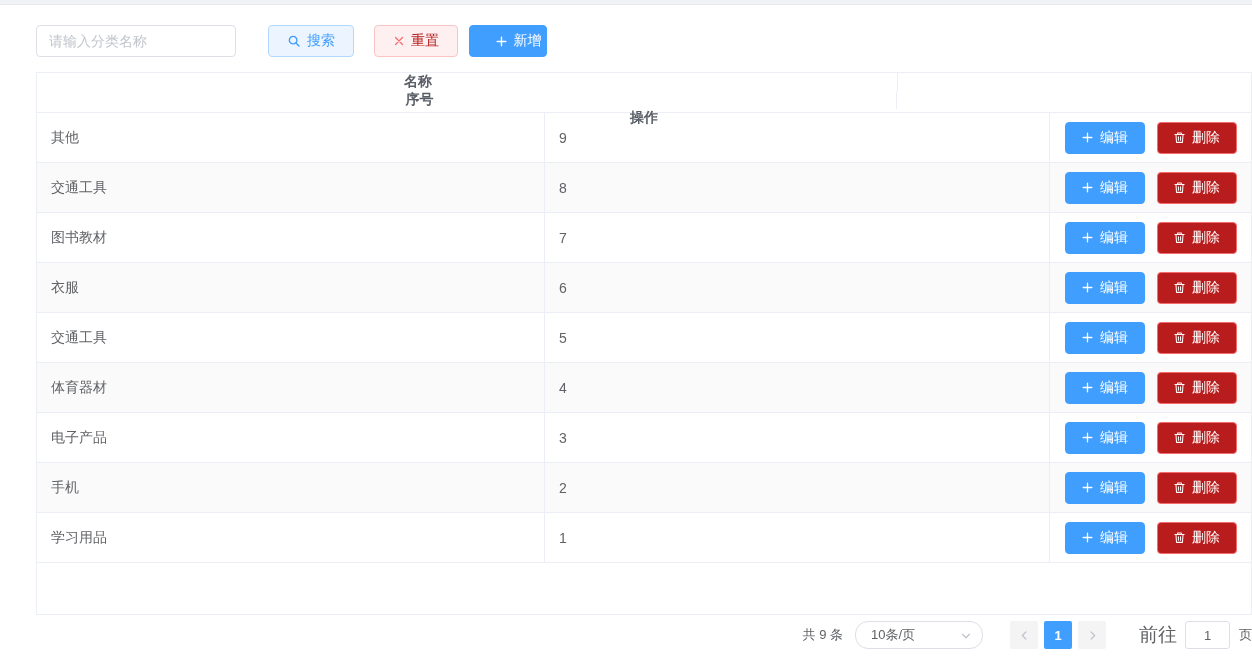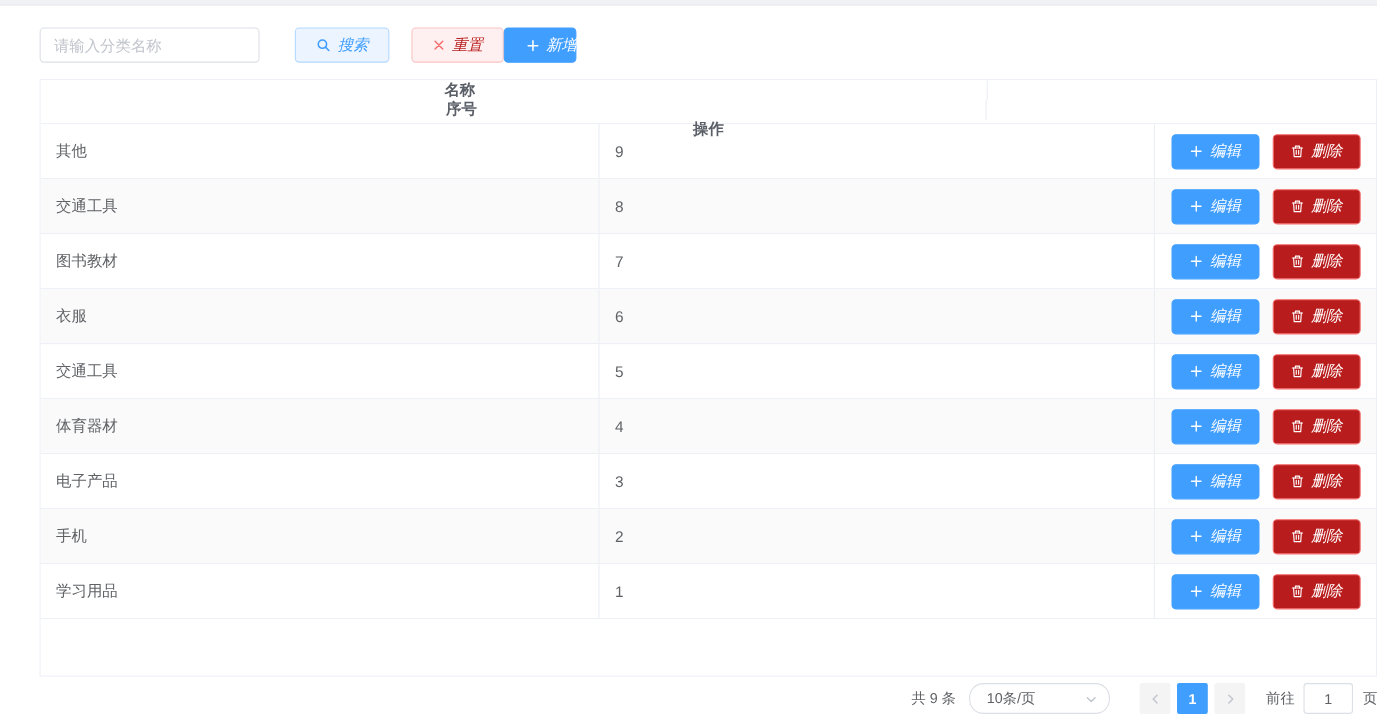--- a/index.html
+++ b/index.html
@@ -14,26 +14,26 @@
   .toolbar { display:flex; align-items:center; margin-top:20px; height:32px; }
   .search-input {
     width:200px; height:32px; border:1px solid #dcdfe6; border-radius:4px;
     padding:0 12px; font-size:14px; color:#606266; outline:none;
     font-family:inherit;
   }
   .search-input::placeholder { color:#c0c4cc; }
   .btn {
     display:inline-flex; align-items:center; justify-content:center; gap:6px;
     height:32px; border-radius:4px; font-size:14px; cursor:pointer;
-    border:1px solid transparent; font-family:inherit; white-space:nowrap;font-style:italic;
+    border:1px solid transparent; font-family:inherit; white-space:nowrap;
   }
   .btn svg { flex:0 0 auto; }
   .btn-search { margin-left:32px; width:86px; background:#ecf5ff; border-color:#b3d8ff; color:#409eff; }
   .btn-reset  { margin-left:20px;  width:84px; background:#fef0f0; border-color:#fbc4c4; color:#b91c1c; }
-  .btn-add    { width:66px; background:#409eff; border-color:#409eff; color:#fff;padding-left:20px; }
+  .btn-add    { margin-left:11px; width:78px; background:#409eff; border-color:#409eff; color:#fff;padding-left:20px; }
 
   
   .table {
     margin-top:15px; width:1216px; border:1px solid #ebeef5; background:#fff;
   }
   .tr { display:flex; align-items:center; height:50px; border-bottom:1px solid #ebeef5; background:#fff; }
   .tr.head { height:40px; font-weight:bold; color:#5a5e66;flex-direction:column; }
   .table .body .tr:nth-child(even) { background:#fafafa; }
   .td { height:100%; display:flex; align-items:center; }
   .c1 { width:508px; padding-left:14px; border-right:1px solid #ebeef5; }
@@ -58,21 +58,21 @@
     width:28px; height:28px; border-radius:2px; background:#f4f4f5; border:none;
     display:inline-flex; align-items:center; justify-content:center; cursor:pointer;
   }
   .pager-prev { margin-left:27px; }
   .pager-page {
     margin-left:6px; width:28px; height:28px; border-radius:2px; background:#409eff;
     color:#fff; font-size:13px; font-weight:bold;
     display:inline-flex; align-items:center; justify-content:center; cursor:pointer; border:none;
   }
   .pager-next { margin-left:6px; }
-  .goto-label { margin-left:19px; font-size:13px; }
+  .goto-label { margin-left:33px; font-size:19px; }
   .goto-input {
     margin-left:8px; width:45px; height:28px; border:1px solid #dcdfe6; border-radius:3px;
     text-align:center; font-size:13px; color:#606266; outline:none; font-family:inherit;
   }
   .page-unit { margin-left:9px; font-size:13px; }
 </style>
 </head>
 <body>
 
 <div class="top-strip"></div>

